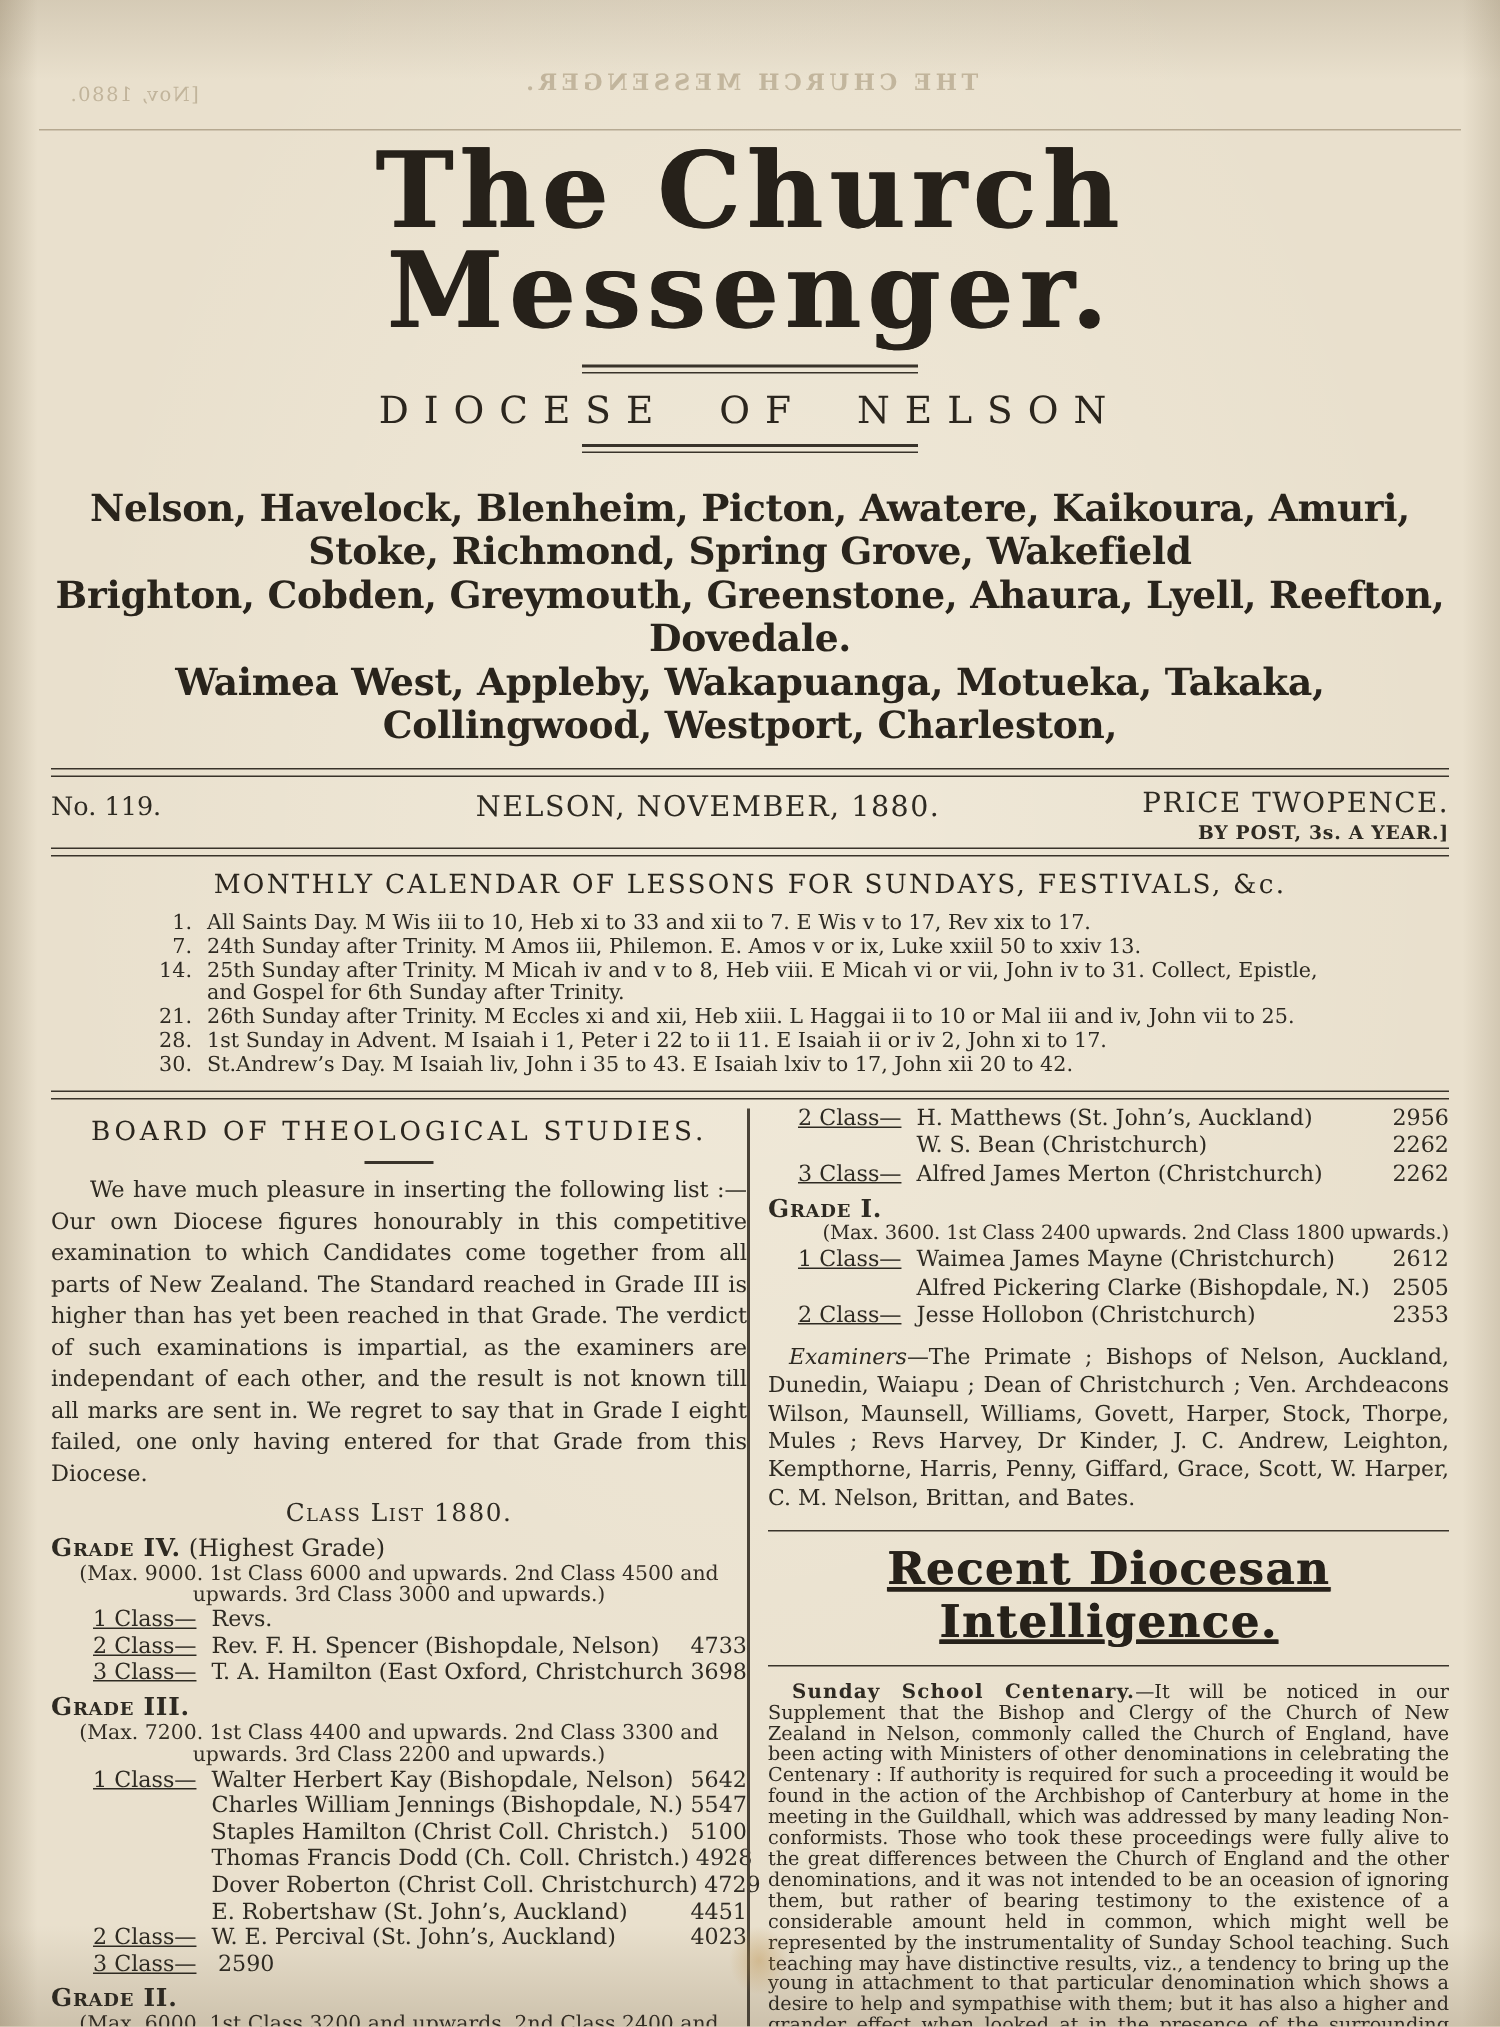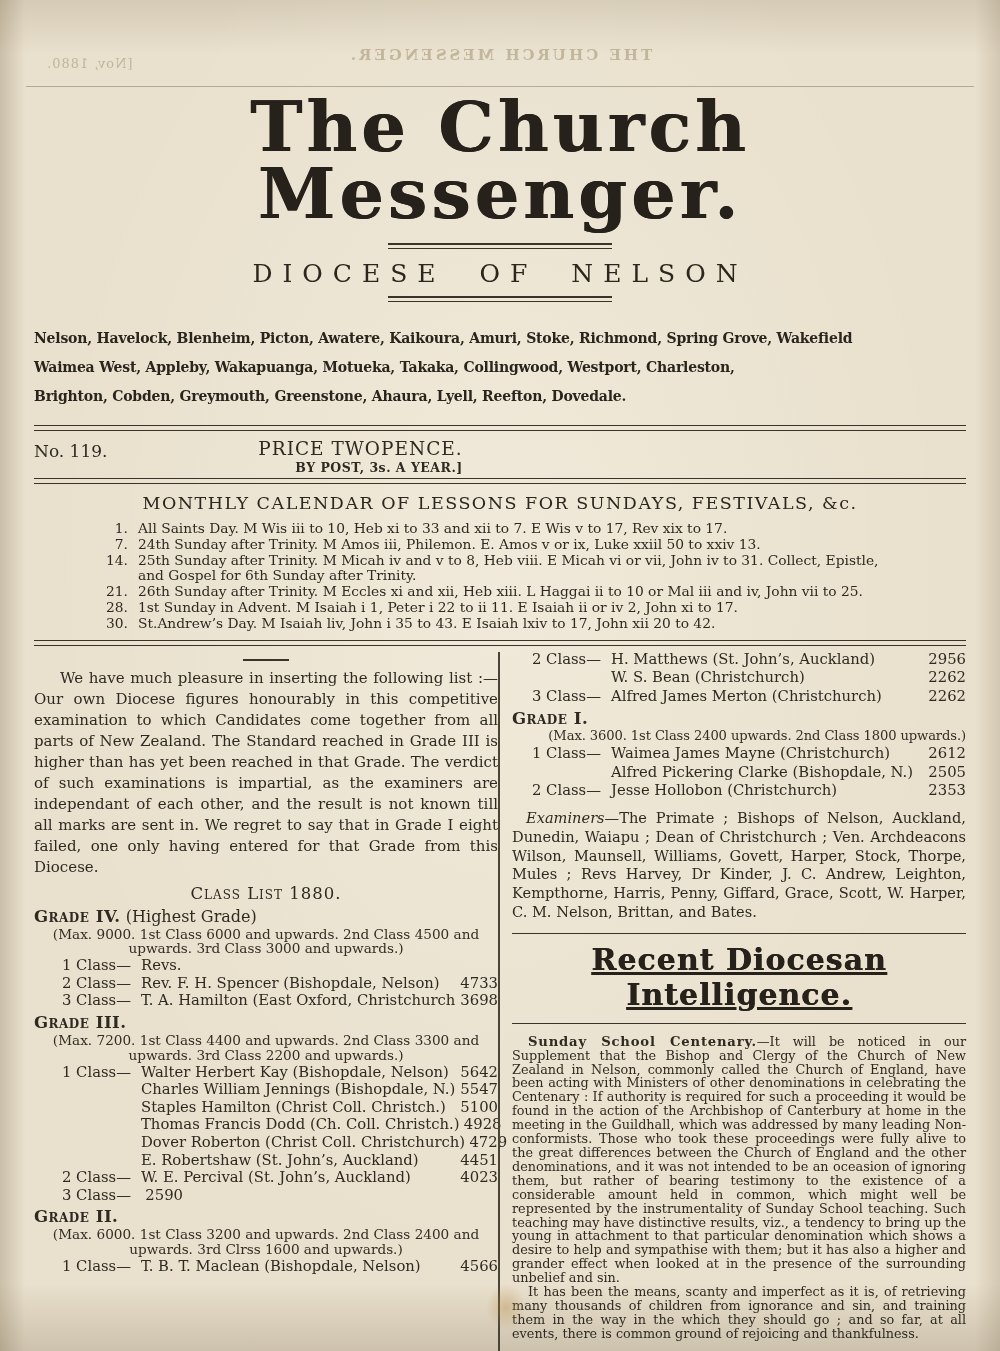--- a/index.html
+++ b/index.html
@@ -28,22 +28,22 @@
   .masthead{
     margin:94px 0 0; text-align:center; font-size:70px; line-height:0.95;
     font-weight:bold; letter-spacing:4px; color:#26211a;
     text-shadow:0.6px 0 0 #26211a;
   }
   .rule-short{width:224px; margin:16px auto 0; height:3px;
     border-top:2px solid #39332a; border-bottom:1px solid #39332a;}
   .rule-short.lower{margin-top:10px;}
   .diocese{margin-top:12px; text-align:center; font-size:25px; line-height:25px;
     letter-spacing:10px; word-spacing:16px; color:#2b261e;}
-  .towns{margin-top:22px; text-align:left; font-weight:bold;
-    font-size:14px; line-height:29px; letter-spacing:-0.2px; color:#29241c;}
+  .towns{margin-top:22px; text-align:center; font-weight:bold;
+    font-size:25px; line-height:29px; letter-spacing:-0.2px; color:#29241c;}
   .rule-full{height:4px; border-top:1.5px solid #39332a; border-bottom:1px solid #39332a; margin-top:14px;}
   .rule-full.tight{margin-top:3px;}
   .rule-full.mid{margin-top:8px;}
   
   .issue-strip{display:flex; align-items:flex-start; margin-top:7px;}
   .issue-no{flex:0 0 20%; font-size:17px; padding-top:3px;}
   .issue-date{flex:1; text-align:center; font-size:19px; letter-spacing:1px; padding-top:2px;}
   .issue-price{flex:0 0 26%; text-align:right;}
   .issue-price .price{font-size:18.5px; letter-spacing:1px;}
   .issue-price .postage{font-size:12.5px; font-weight:bold; letter-spacing:0.5px; margin-top:1px;}
@@ -64,21 +64,21 @@
   .title-rule{width:46px; margin:9px auto 7px; border-top:2px solid #39332a;}
   .intro{margin:2px 0 0; font-size:15px; line-height:21px; text-align:justify; text-indent:26px;}
   .class-list-heading{margin-top:6px; text-align:center; font-variant:small-caps; font-size:16.5px; letter-spacing:1px;}
   .grade-head{margin:4px 0 1px; font-size:16.5px;}
   .grade-label{font-variant:small-caps; font-weight:bold; letter-spacing:0.5px;}
   .grade-qual{font-size:16px;}
   .max-note{font-size:13.6px; line-height:14.8px; text-align:center; padding:0 14px; color:#332d24;}
   .max-note.oneline{white-space:nowrap; text-align:right; padding:0 0 0 16px; font-size:13.1px; letter-spacing:-0.1px;}
   .entry{display:flex; font-size:14.8px; line-height:17.6px; padding-left:28px;}
   .col.right .entry{padding-left:20px; line-height:18.6px;}
-  .eprefix{flex:0 0 79px; white-space:nowrap;}
+  .eprefix{flex:0 0 79px; white-space:nowrap;text-decoration:underline;}
   .ename{flex:1; white-space:nowrap;}
   .escore{flex:0 0 auto; min-width:42px; text-align:right;}
   
   .examiners{margin:9px 0 0; font-size:14.6px; line-height:18.8px; text-align:justify; text-indent:14px;}
   .ex-label{font-style:italic;}
   .section-rule{border-top:1.2px solid #39332a; margin-top:11px;}
   .intel-title{margin:8px 0 7px; text-align:center; font-size:30px; font-weight:bold;
     letter-spacing:1px; color:#26211a; text-shadow:0.5px 0 0 #26211a;text-decoration:underline;}
   .article{margin:0; font-size:12.8px; line-height:13.9px; text-align:justify; text-indent:16px; color:#2f2a22;}
   .article.first{margin-top:11px;}
@@ -94,28 +94,29 @@
   <div class="top-hairline"></div>
 
   <h1 class="masthead">The Church Messenger.</h1>
 
   <div class="rule-short"></div>
   <div class="diocese">DIOCESE OF NELSON</div>
   <div class="rule-short lower"></div>
 
   <div class="towns">
     <div>Nelson, Havelock, Blenheim, Picton, Awatere, Kaikoura, Amuri, Stoke, Richmond, Spring Grove, Wakefield</div>
+    <div>Brighton, Cobden, Greymouth, Greenstone, Ahaura, Lyell, Reefton, Dovedale.</div>
     <div>Waimea West, Appleby, Wakapuanga, Motueka, Takaka, Collingwood, Westport, Charleston,</div>
-    <div>Brighton, Cobden, Greymouth, Greenstone, Ahaura, Lyell, Reefton, Dovedale.</div>
   </div>
 
   <div class="rule-full"></div>
 
   <div class="issue-strip">
     <div class="issue-no">No. 119.</div>
+    <div class="issue-date">NELSON, NOVEMBER, 1880.</div>
     <div class="issue-price">
       <div class="price">PRICE TWOPENCE.</div>
       <div class="postage">BY POST, 3s. A YEAR.]</div>
     </div>
   </div>
 
   <div class="rule-full tight"></div>
 
   <div class="calendar">
     <div class="cal-title">MONTHLY CALENDAR OF LESSONS FOR SUNDAYS, FESTIVALS, &amp;c.</div>
@@ -145,20 +146,21 @@
           <span class="cal-text">St.Andrew’s Day.  M Isaiah liv, John i 35 to 43.  E Isaiah lxiv to 17, John xii 20 to 42.</span>
         </div>
     </div>
   </div>
 
   <div class="rule-full mid"></div>
 
   <div class="columns">
 
     <div class="col left">
+      <div class="board-title">BOARD OF THEOLOGICAL STUDIES.</div>
       <div class="title-rule"></div>
       <p class="intro">We have much pleasure in inserting the following list :— Our own Diocese figures honourably in this competitive examination to which Candidates come together from all parts of New Zealand.  The Standard reached in Grade III is higher than has yet been reached in that Grade.  The verdict of such examinations is impartial, as the examiners are independant of each other, and the result is not known till all marks are sent in.  We regret to say that in Grade I eight failed, one only having entered for that Grade from this Diocese.</p>
       <div class="class-list-heading">Class List 1880.</div>
 
       <div class="grade-head">
         <span class="grade-label">Grade IV.</span>
         <span class="grade-qual">(Highest Grade)</span>
       </div>
       <div class="max-note">(Max. 9000.  1st Class 6000 and upwards.  2nd Class 4500 and upwards.  3rd Class 3000 and upwards.)</div>
       <div class="entry">

